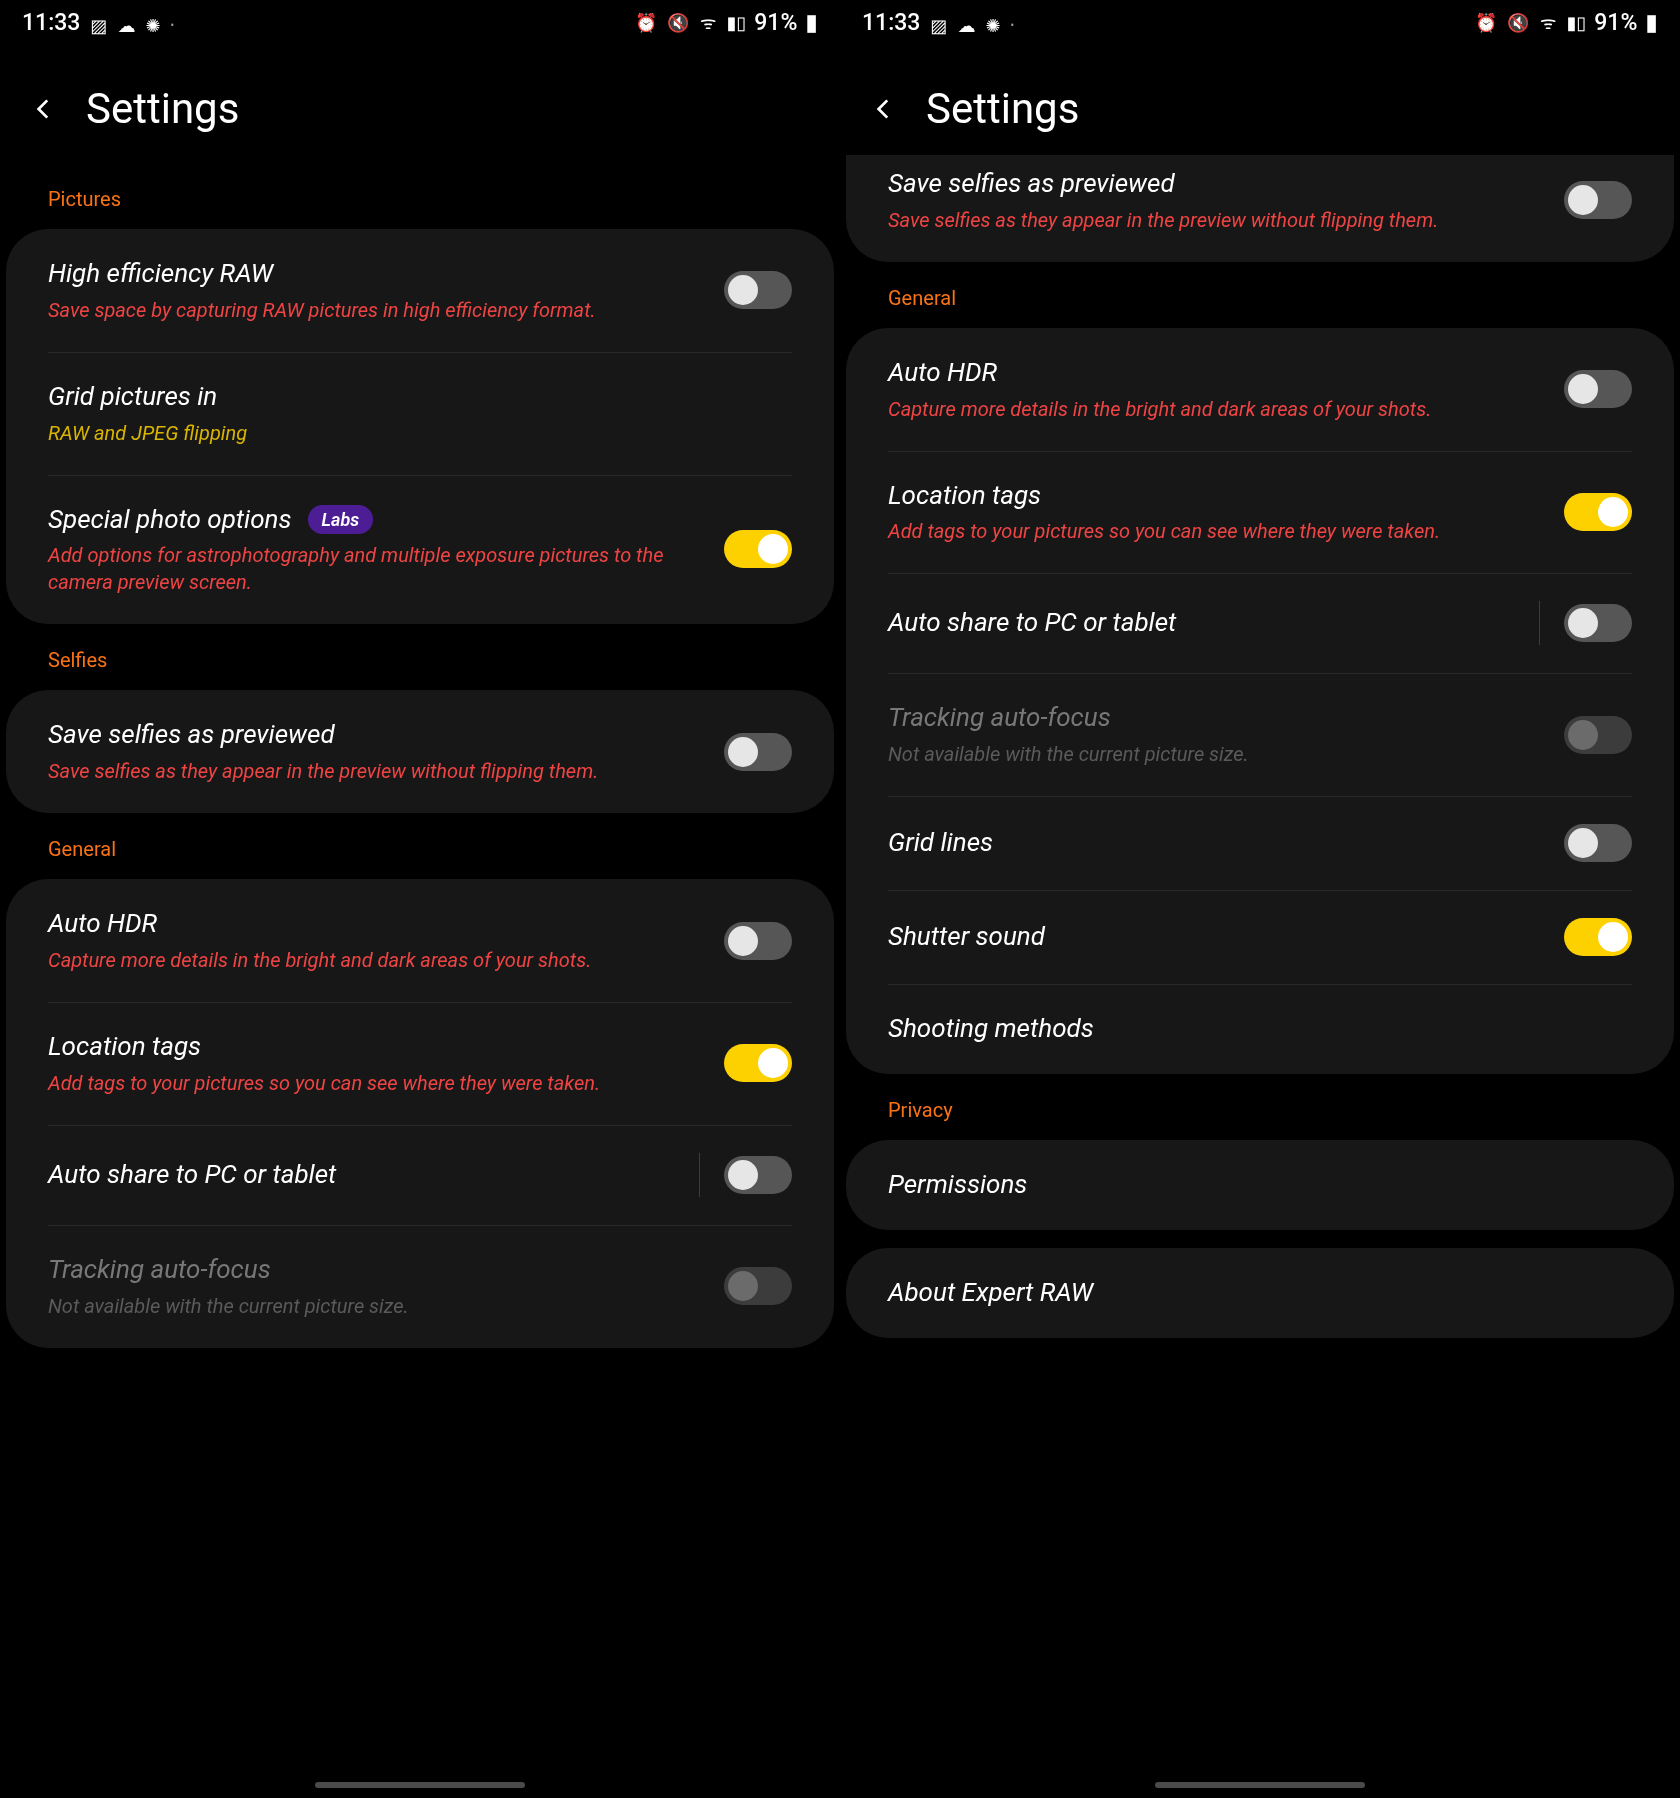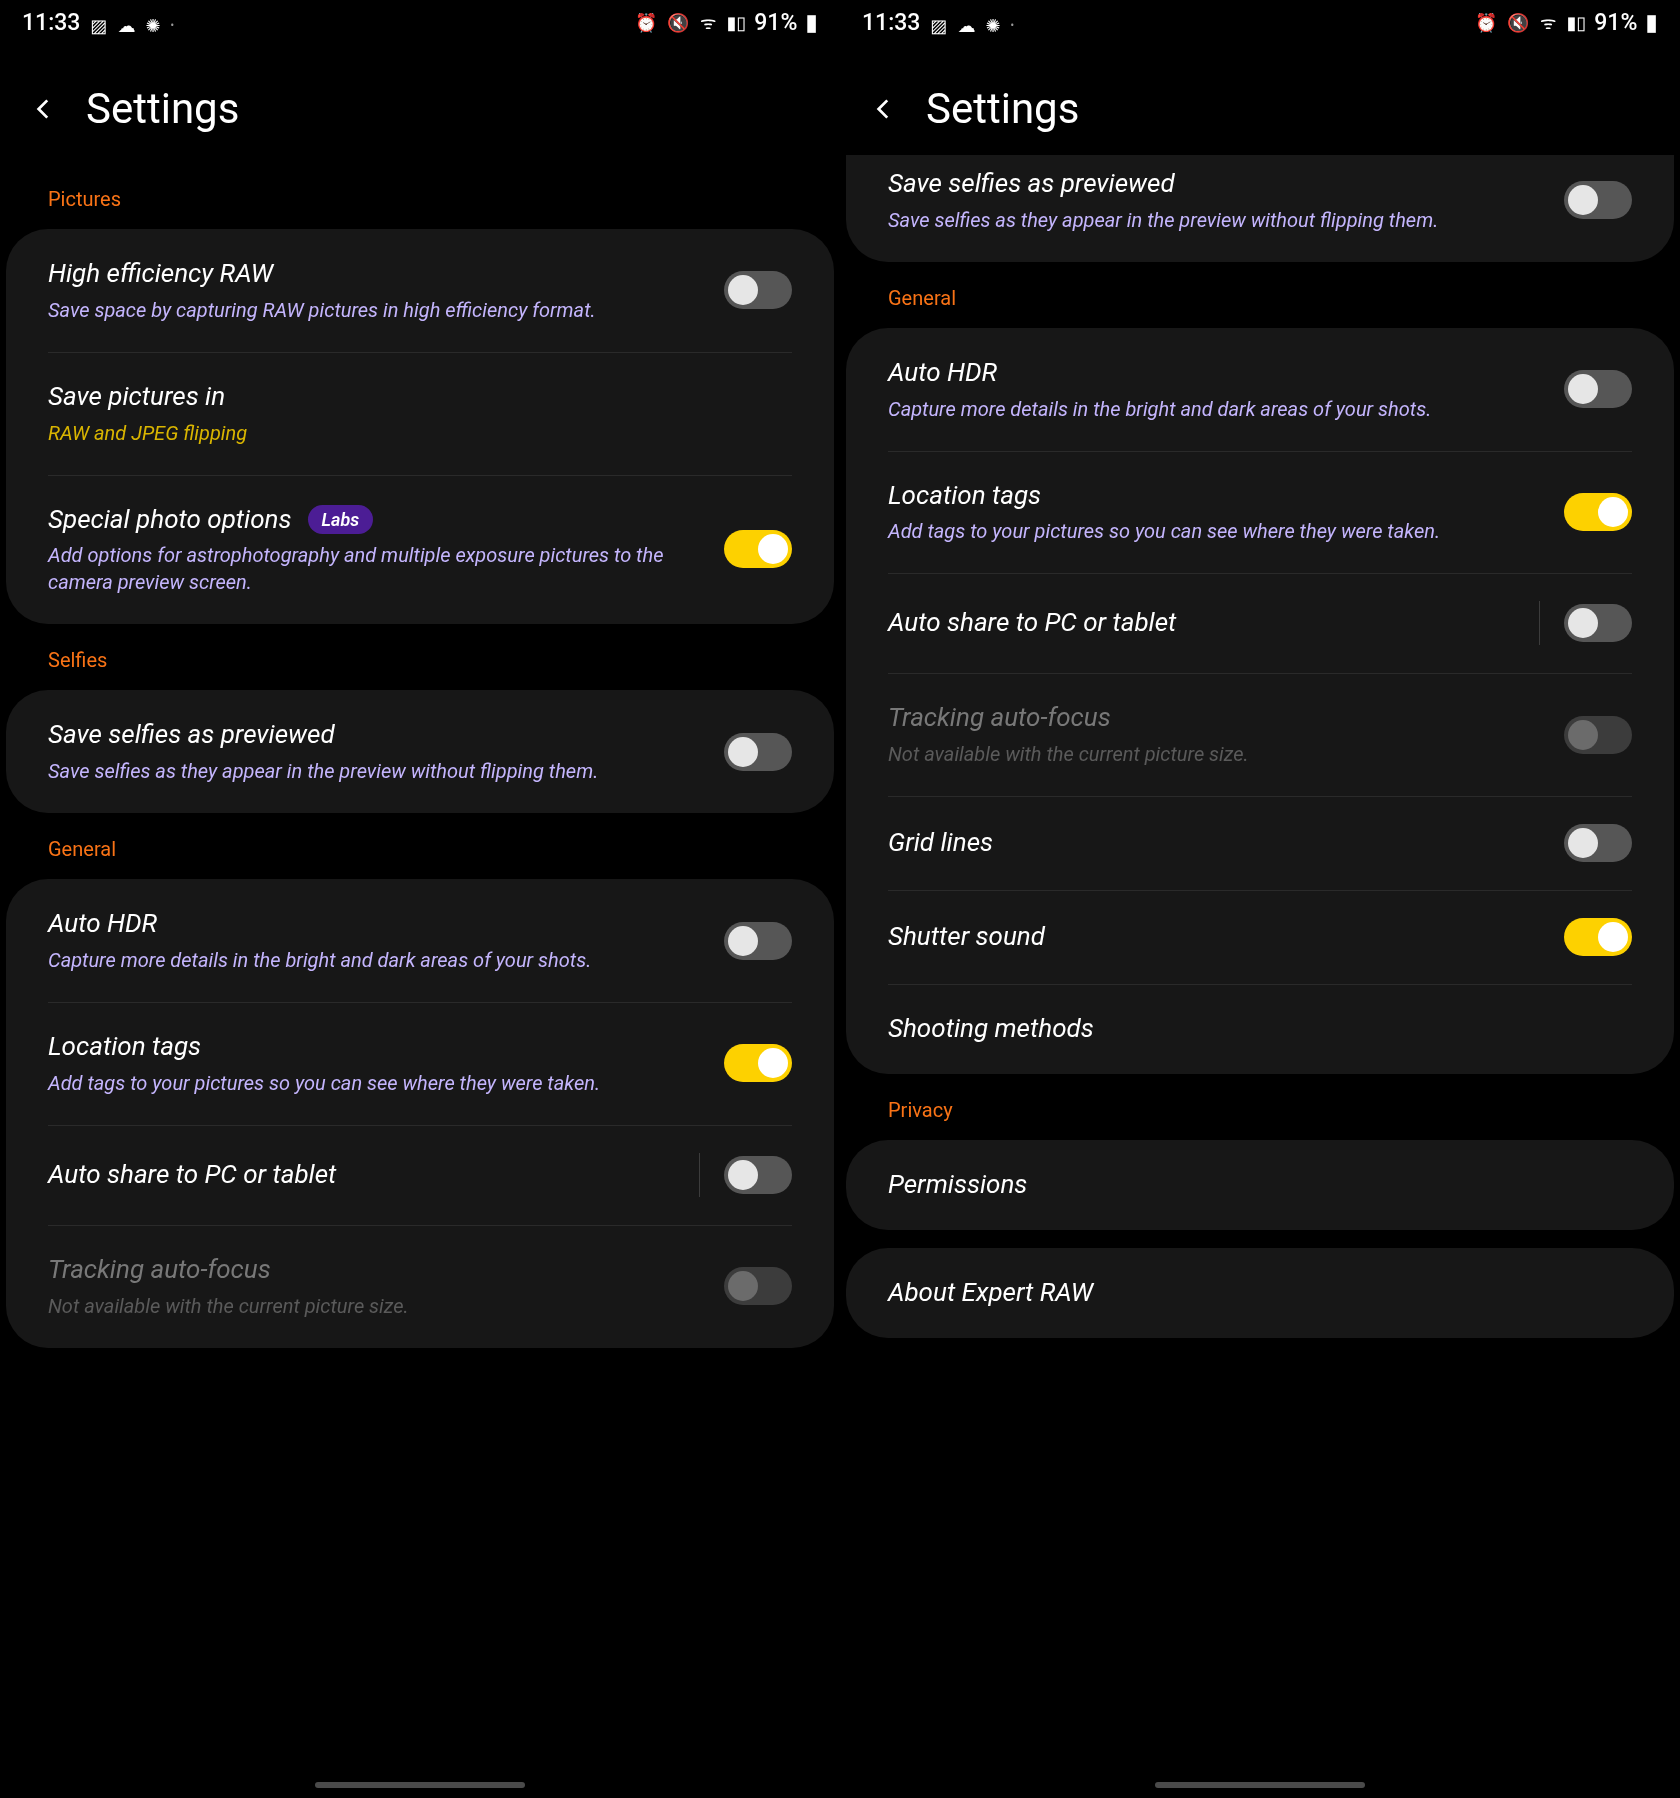--- a/index.html
+++ b/index.html
@@ -71,21 +71,21 @@
     position: absolute;
     top: 0;
     left: 42px;
     right: 42px;
     height: 1px;
     background: #2a2a2a;
   }
   .row-text { flex: 1; padding-right: 20px; }
   .row-title { font-size: 26px; font-weight: 400; color: #fff; line-height: 1.3; }
   .row-title.dim { color: #787878; }
-  .row-sub { font-size: 20px; color: #c4b5fd; margin-top: 6px; line-height: 1.35; }
+  .row-sub { font-size: 20px; color: #ef4444; margin-top: 6px; line-height: 1.35; }
   .row-sub.dim { color: #5a5a5a; }
   .row-sub.accent { color: #d9b500; }
   .title-line { display: flex; align-items: center; gap: 16px; flex-wrap: wrap; }
   .labs-badge {
     background: #4c1d95;
     color: #fff;
     font-size: 18px;
     font-weight: 600;
     padding: 4px 14px;
     border-radius: 18px;
@@ -177,21 +177,21 @@
         <div class="row-text">
           <div class="row-title">High efficiency RAW</div>
           <div class="row-sub">Save space by capturing RAW pictures in high efficiency format.</div>
         </div>
         <div class="toggle off">
             <div class="toggle-knob"></div>
           </div>
       </div>
       <div class="row">
         <div class="row-text">
-          <div class="row-title">Save pictures in</div>
+          <div class="row-title">Grid pictures in</div>
           <div class="row-sub accent">RAW and JPEG flipping</div>
         </div>
       </div>
       <div class="row">
         <div class="row-text">
           <div class="title-line">
             <span class="row-title">Special photo options</span>
             <span class="labs-badge">Labs</span>
           </div>
           <div class="row-sub">Add options for astrophotography and multiple exposure pictures to the camera preview screen.</div>

